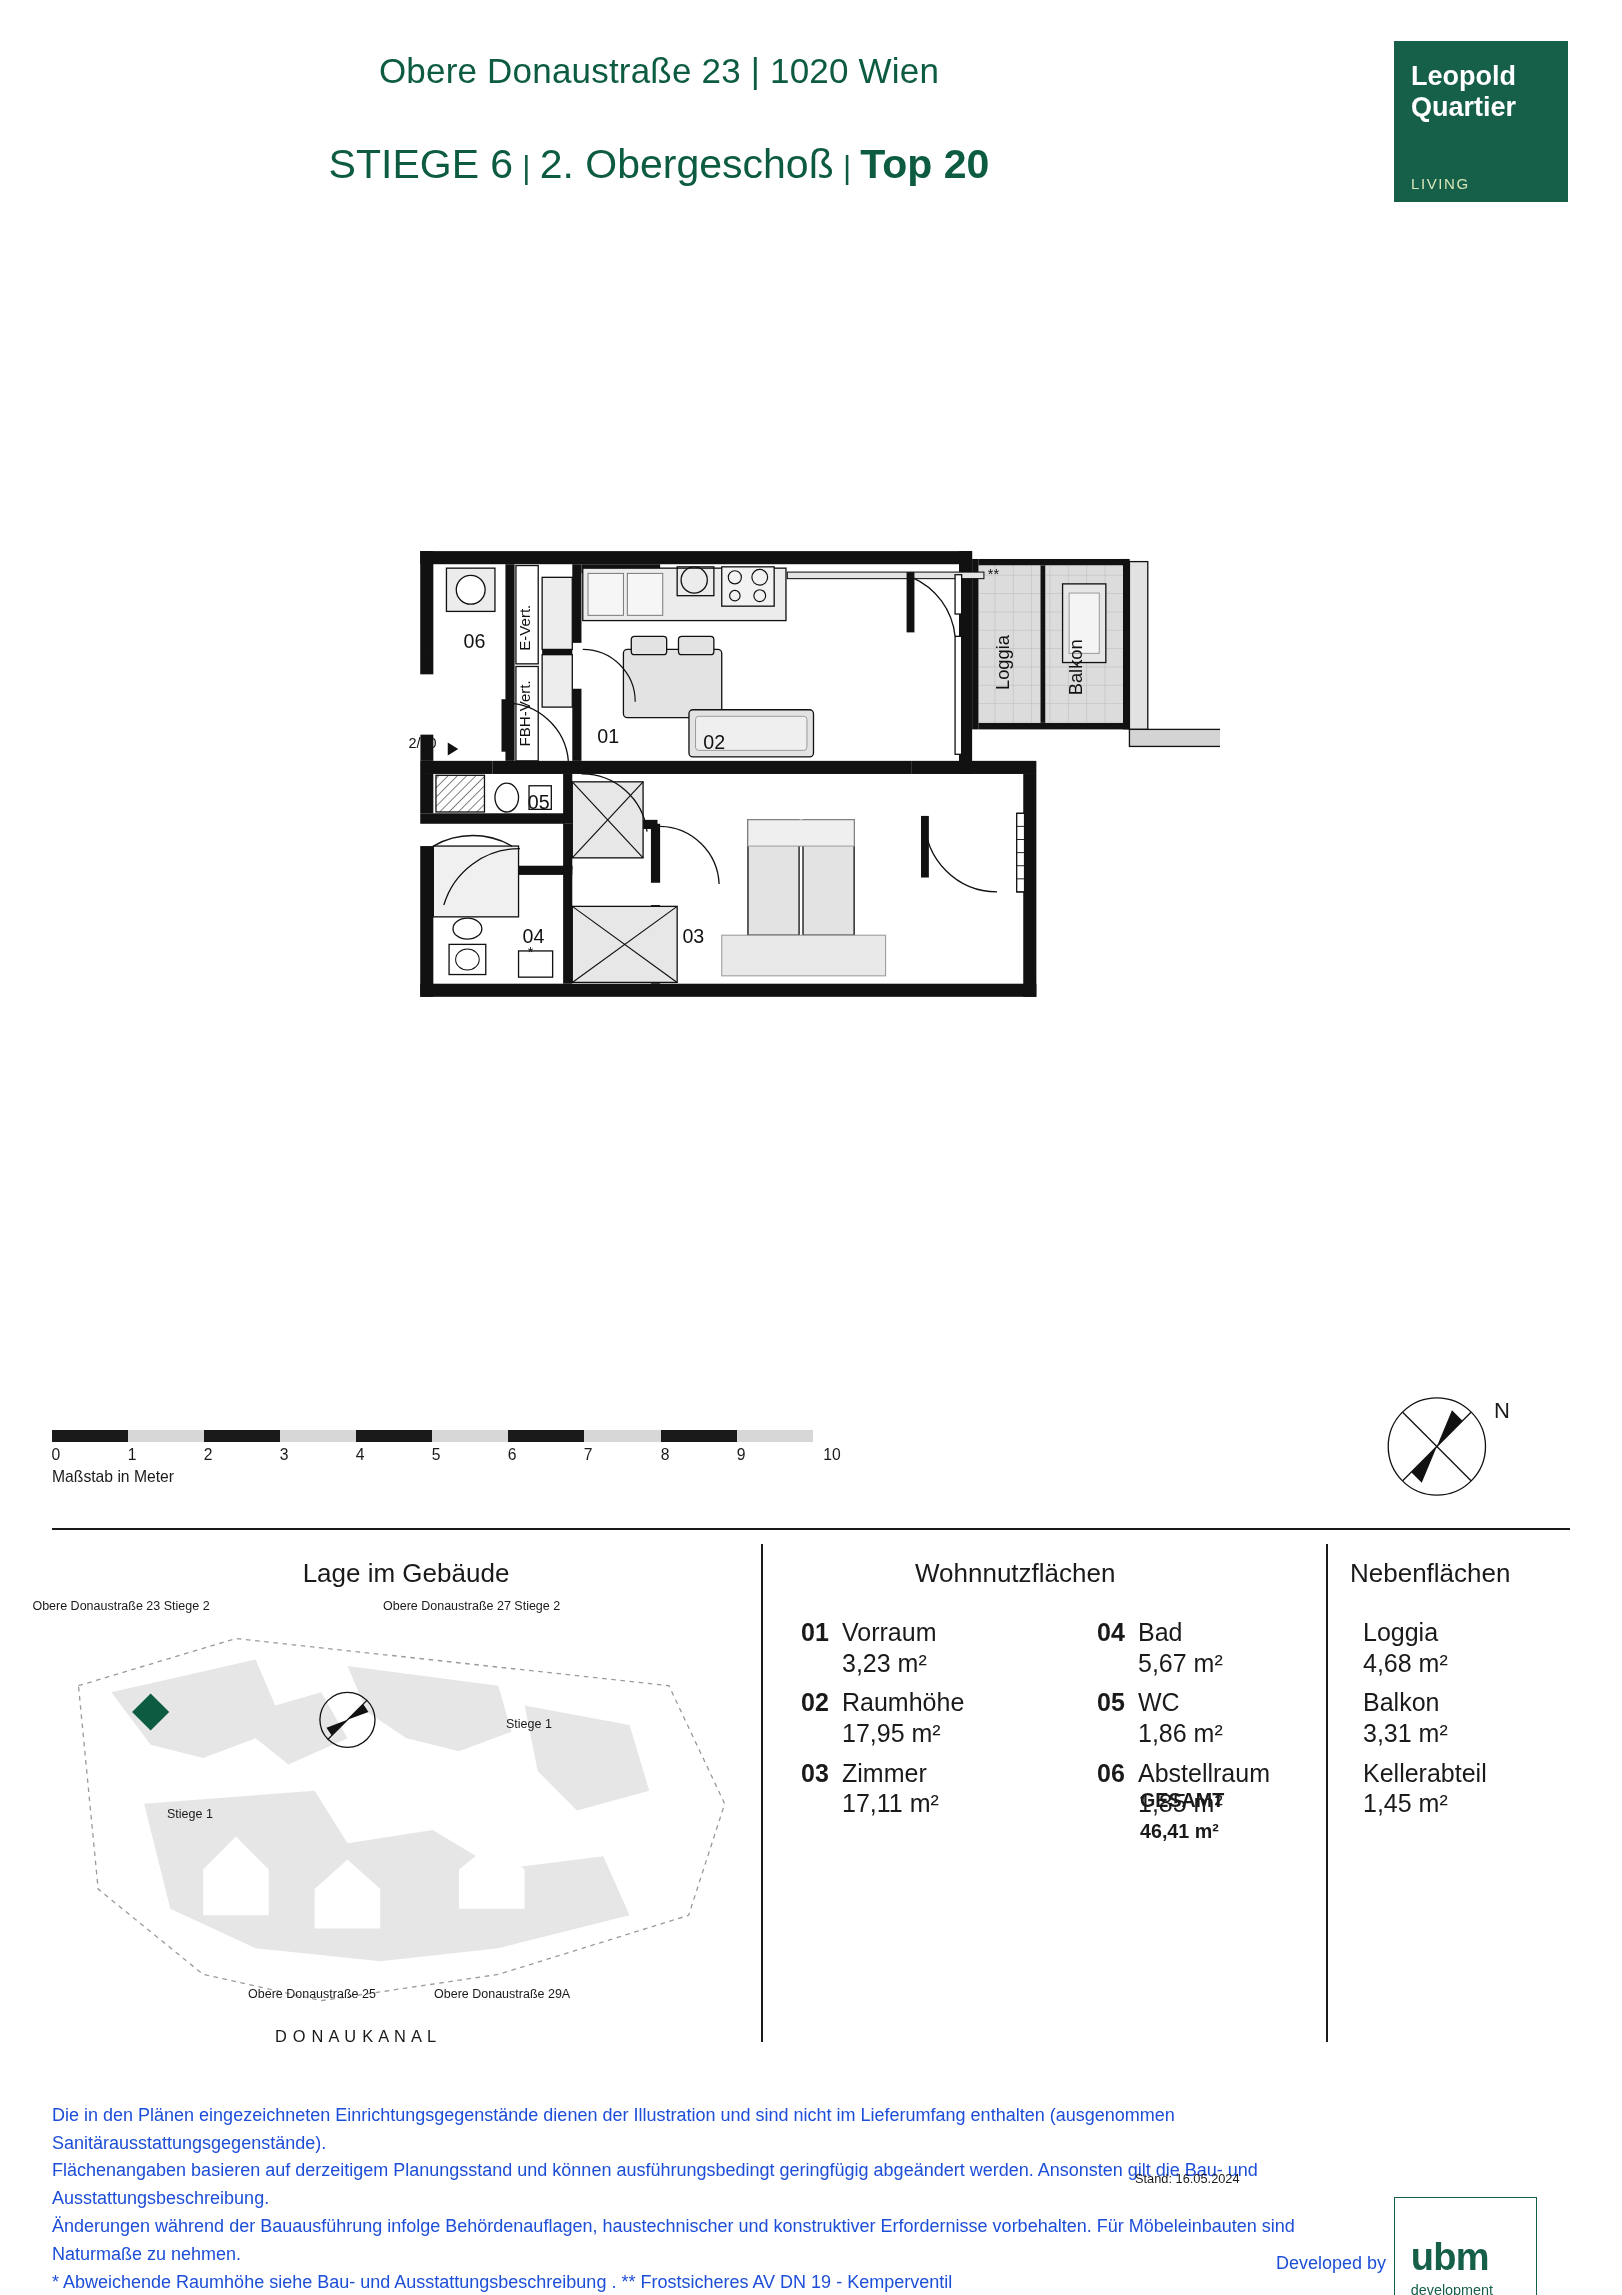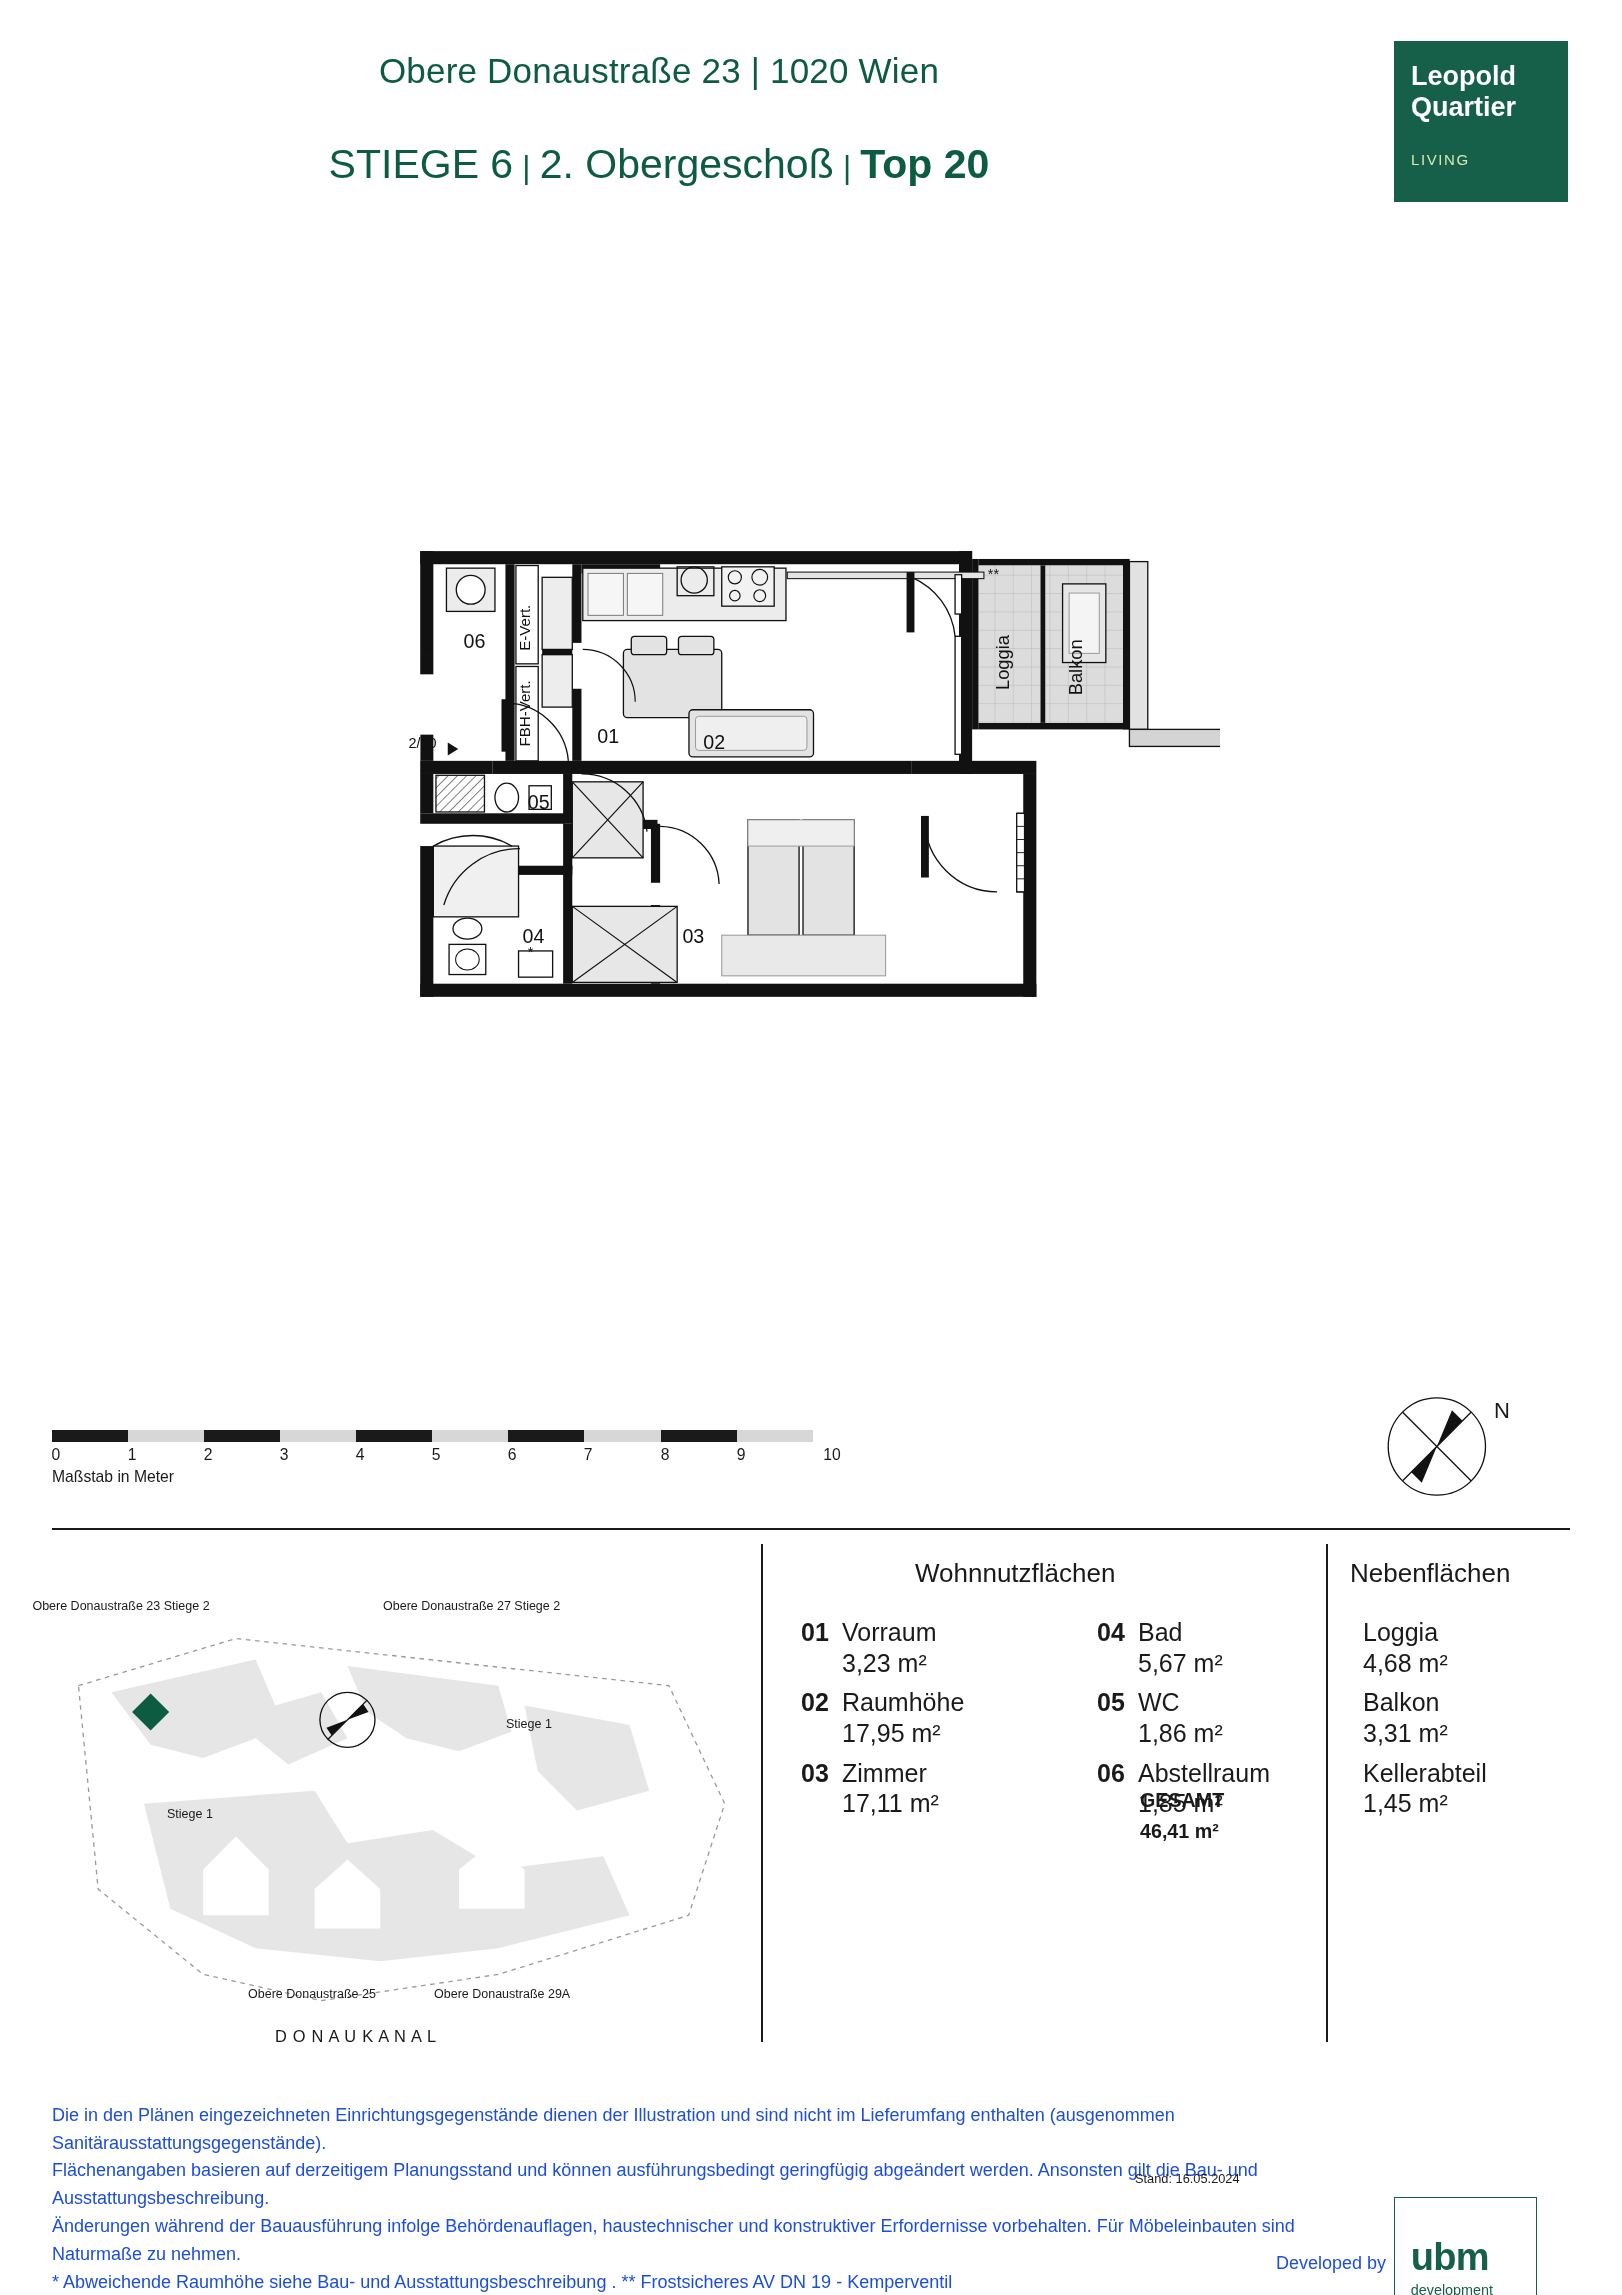--- a/index.html
+++ b/index.html
@@ -32,21 +32,21 @@
   .hdr-sep { font-size:31.5px !important; padding:0 9.2px; color:#0d5c42; }
   .hdr-og { font-weight:400; }
   .hdr-top { font-weight:700; }
 
   .logo-lq {
     position:absolute; left:1394px; top:41px; width:174px; height:161px;
     background:#16604a; color:#ffffff;
     padding:19.7px 0 0 17px;
   }
   .logo-lq .l1, .logo-lq .l2 { font-size:27px; font-weight:700; line-height:1.16; }
-  .logo-lq .l3 { font-size:15px; font-weight:400; letter-spacing:1.6px; color:#d8e6b8; margin-top:28px; }
+  .logo-lq .l3 { font-size:15px; font-weight:400; letter-spacing:1.6px; color:#d8e6b8; margin-top:52px; }
 
   
   .plan { position:absolute; left:407px; top:538px; width:813px; height:721px; }
 
   
   .scalebar { position:absolute; left:52px; top:1430px; width:787px; height:66px; }
   .sb-track { position:absolute; left:0; top:0; width:761px; height:11.8px; background:#d7d7d7; }
   .sb-fill  { position:absolute; left:0; top:0; width:76px; height:11.8px; background:#1a1a1a; }
   .sb-fill2 { position:absolute; left:152px; top:0; width:76px; height:11.8px; background:#1a1a1a; }
   .sb-fill3 { position:absolute; left:304px; top:0; width:76px; height:11.8px; background:#1a1a1a; }
@@ -325,20 +325,21 @@
       <polygon points="85,95 108,40 124,56" fill="#111"></polygon>
       <polygon points="85,95 62,150 46,134" fill="#111"></polygon>
     </svg>
     <div class="nlabel">N</div>
   </div>
 
   <div class="hr-main"></div>
 
   <div class="lower">
 
+    <div class="lage-title">Lage im Gebäude</div>
 
     <div class="sitemap">
       <svg width="735" height="433" viewBox="0 0 1120 660" xmlns="http://www.w3.org/2000/svg">
 
         <path d="M 60 120 L 300 48 L 960 120 L 1045 300 L 990 470 L 700 560 L 430 600 L 250 560 L 90 430 Z" fill="none" stroke="#9a9a9a" stroke-width="2" stroke-dasharray="7 7"></path>
 
         <g fill="#e6e6e6">
           <path d="M 110 130 L 330 80 L 360 150 L 430 130 L 470 200 L 380 240 L 330 200 L 250 230 L 170 210 Z"></path>
           <path d="M 470 90 L 700 120 L 720 190 L 640 220 L 560 200 L 500 160 Z"></path>
           <path d="M 740 150 L 900 180 L 930 280 L 820 310 L 760 250 Z"></path>

